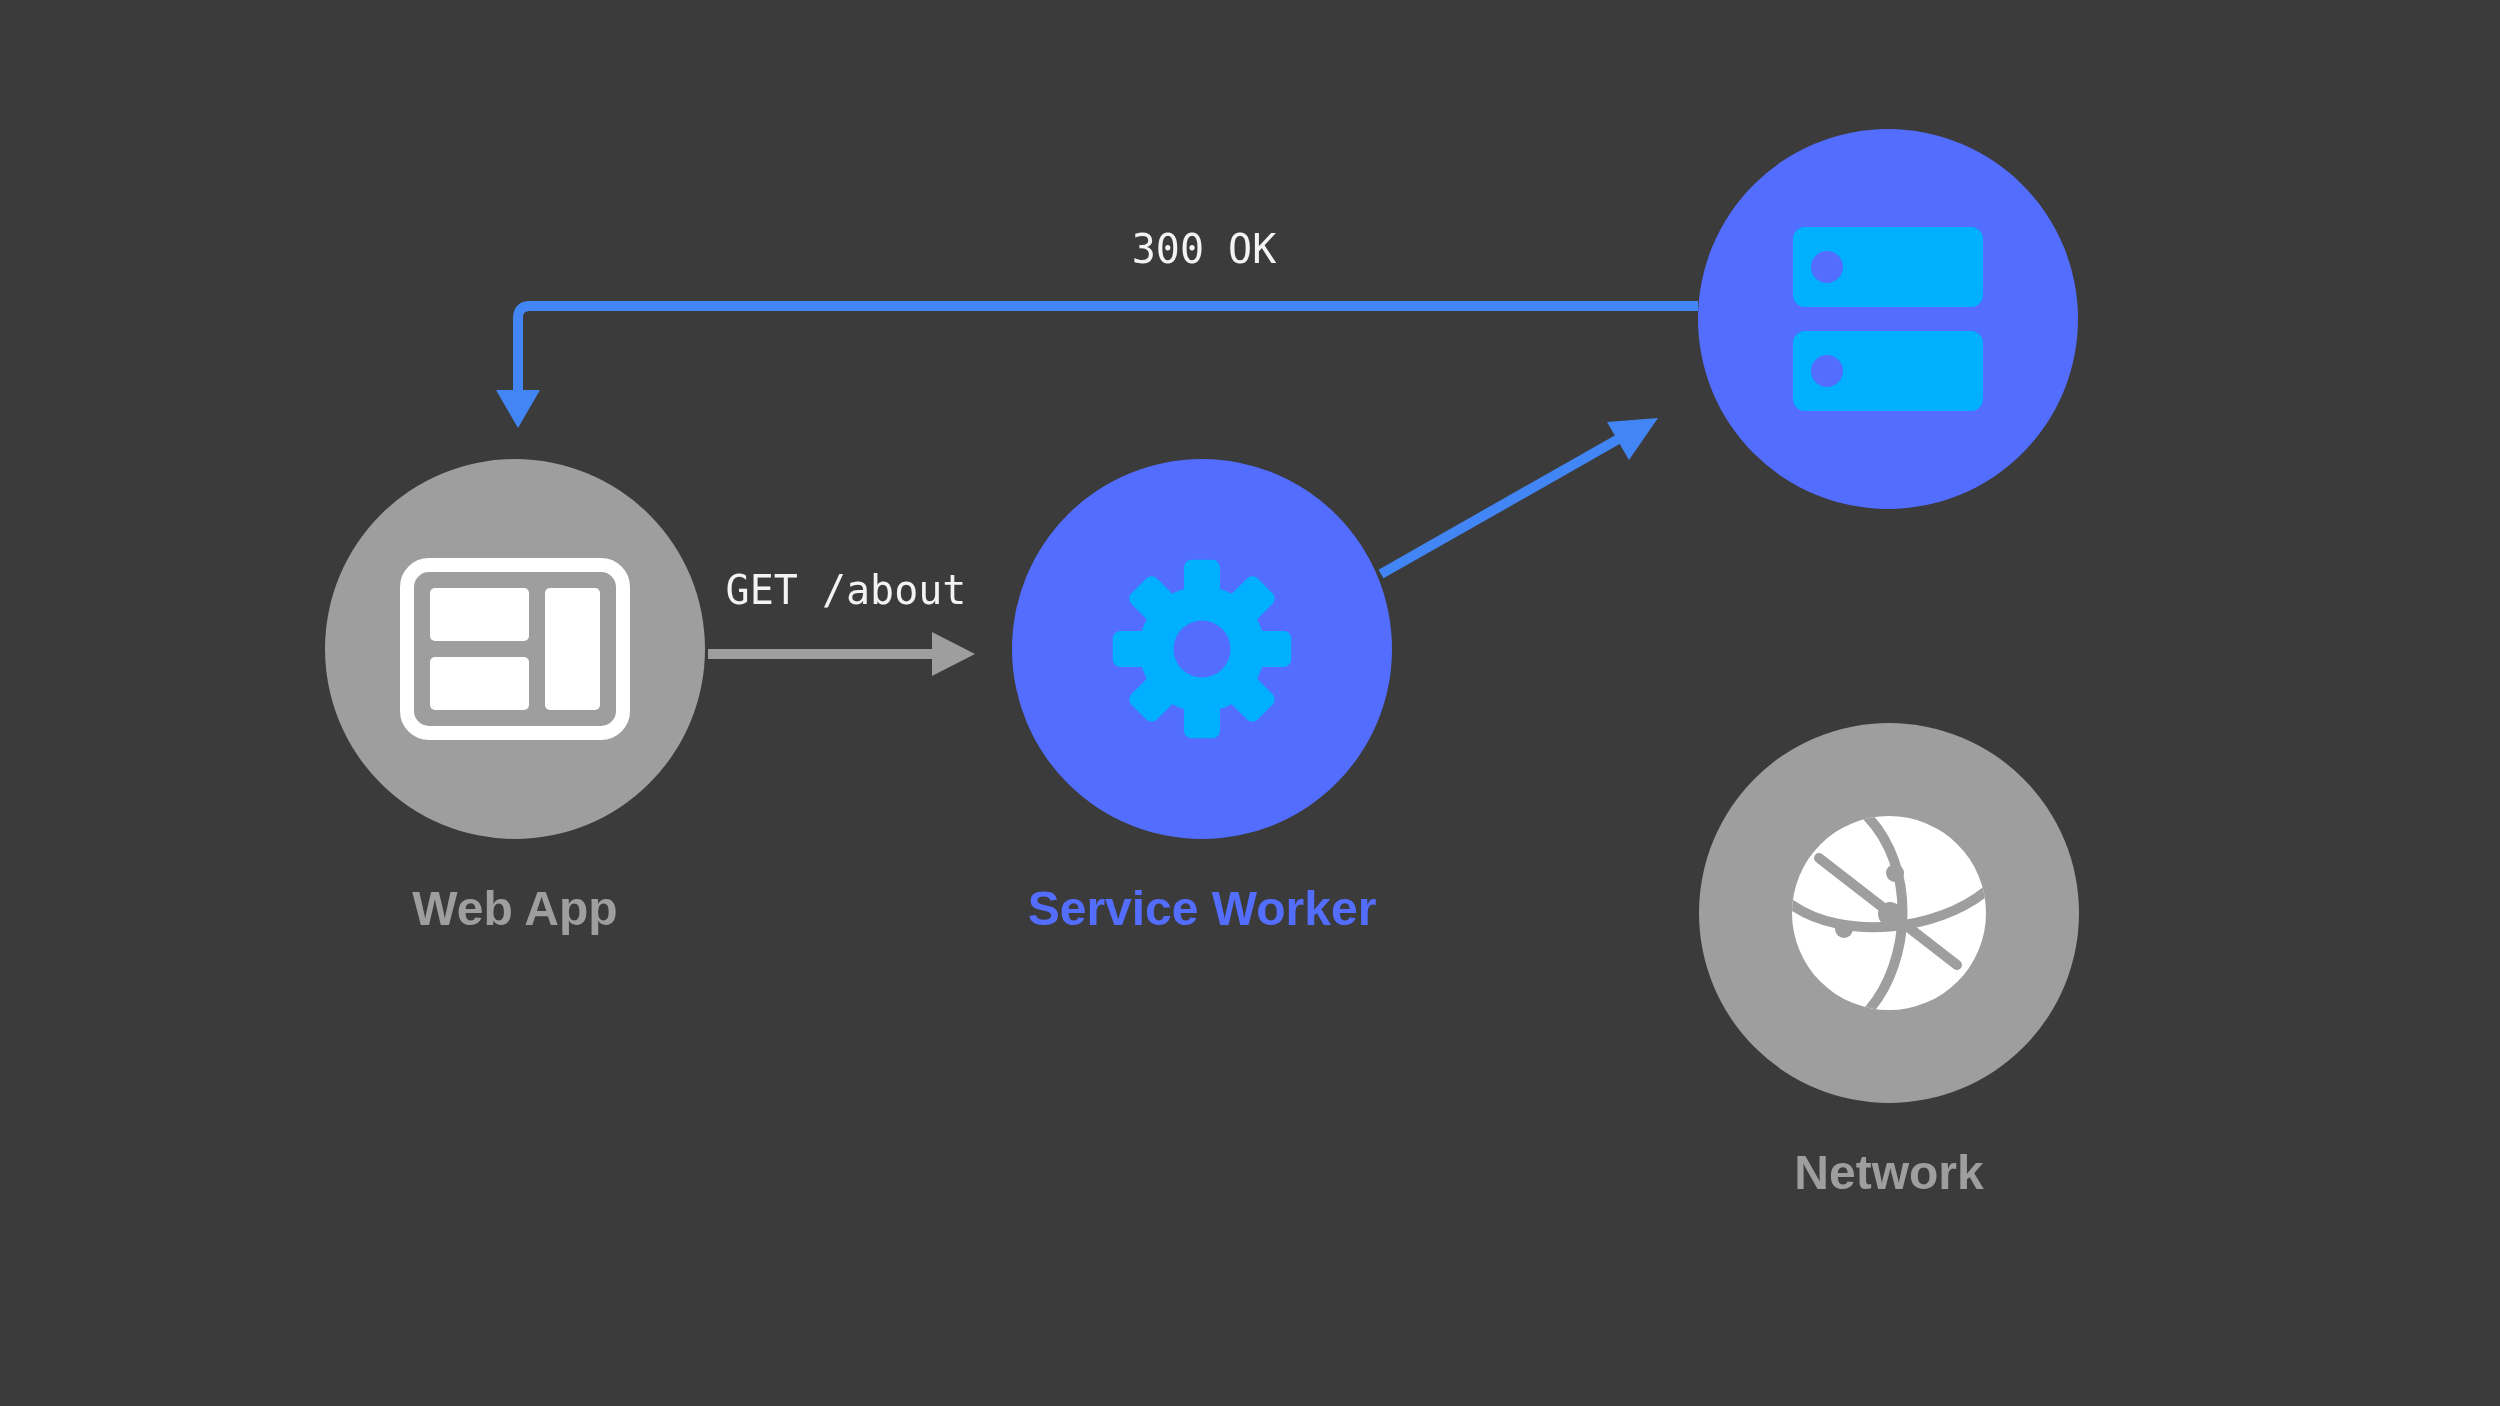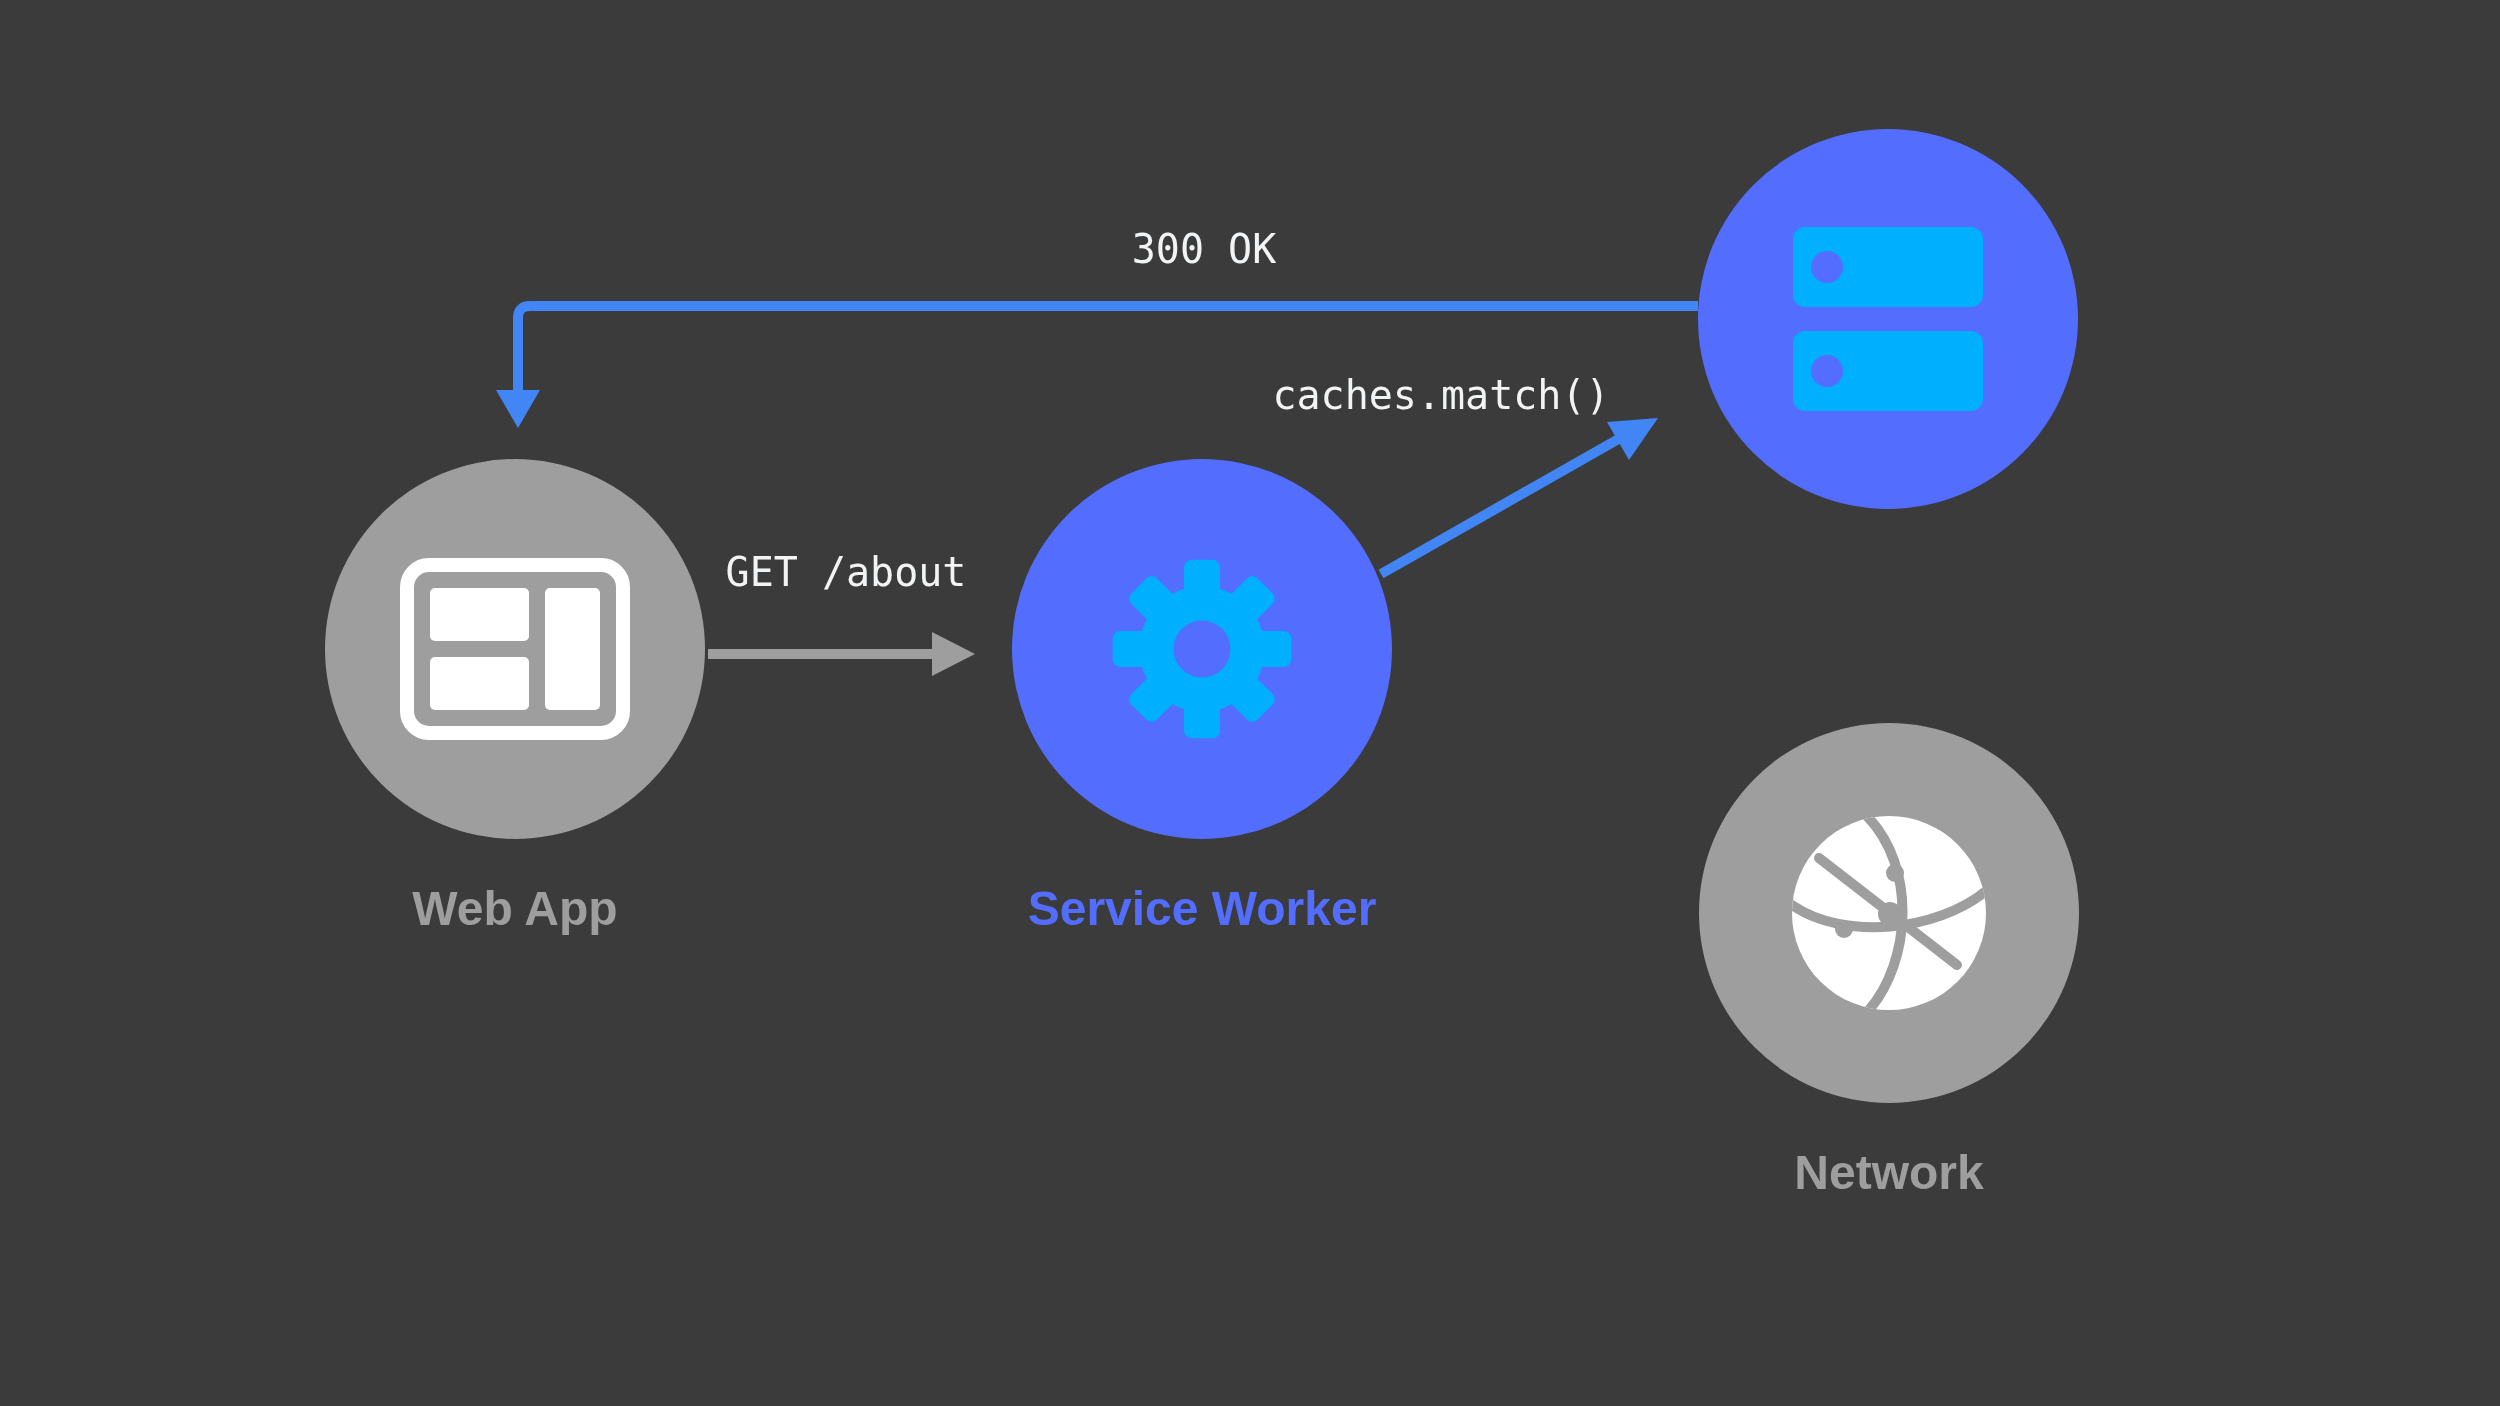--- a/index.html
+++ b/index.html
@@ -136,16 +136,15 @@
           <circle cx="101" cy="101" r="12"></circle>
           <circle cx="106" cy="60" r="9"></circle>
           <circle cx="55" cy="116" r="9"></circle>
         </g>
       </svg>
     </div>
     <div class="node-label gray">Network</div>
   </div>
 
   <div class="mono-label" style="left:1204px;top:249px;">300 OK</div>
-  <div class="mono-label" style="left:1441px;top:395px;">caches.match()</div>
-  <div class="mono-label" style="left:846px;top:572px;">GET /about</div>
+  <div class="mono-label" style="left:846px;top:590px;">GET /about</div>
 
 </div>
 
 </body></html>

